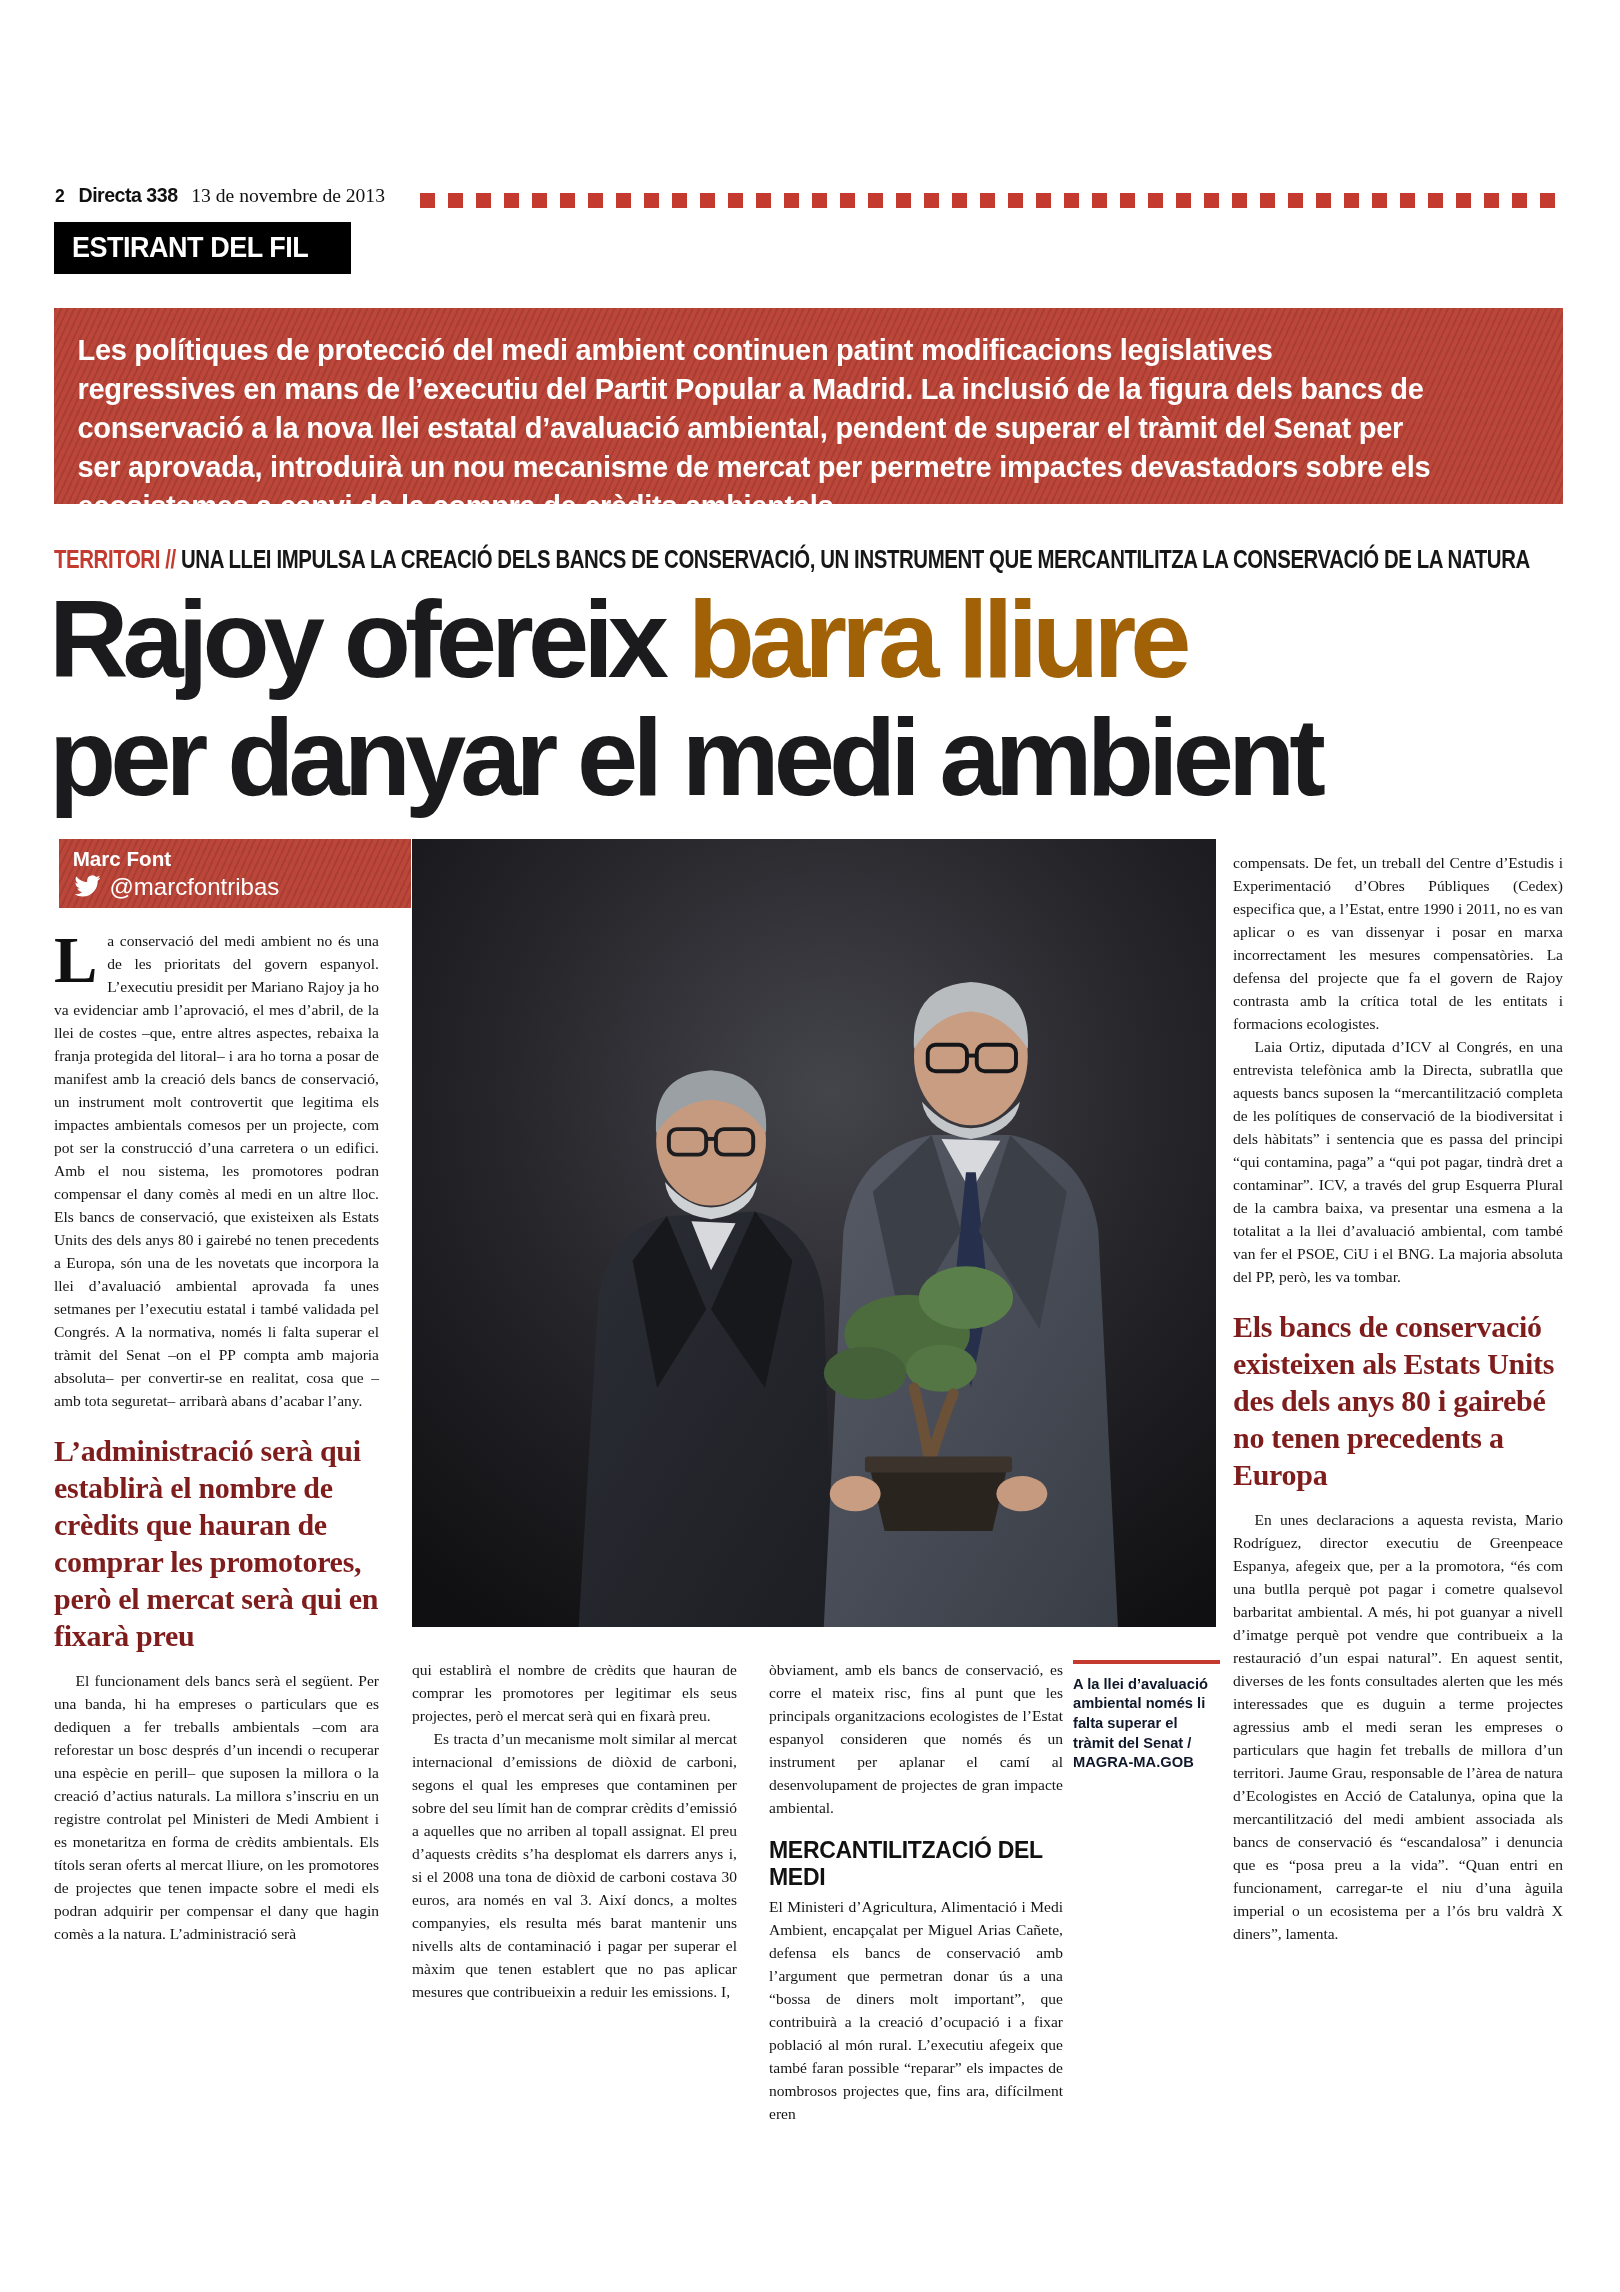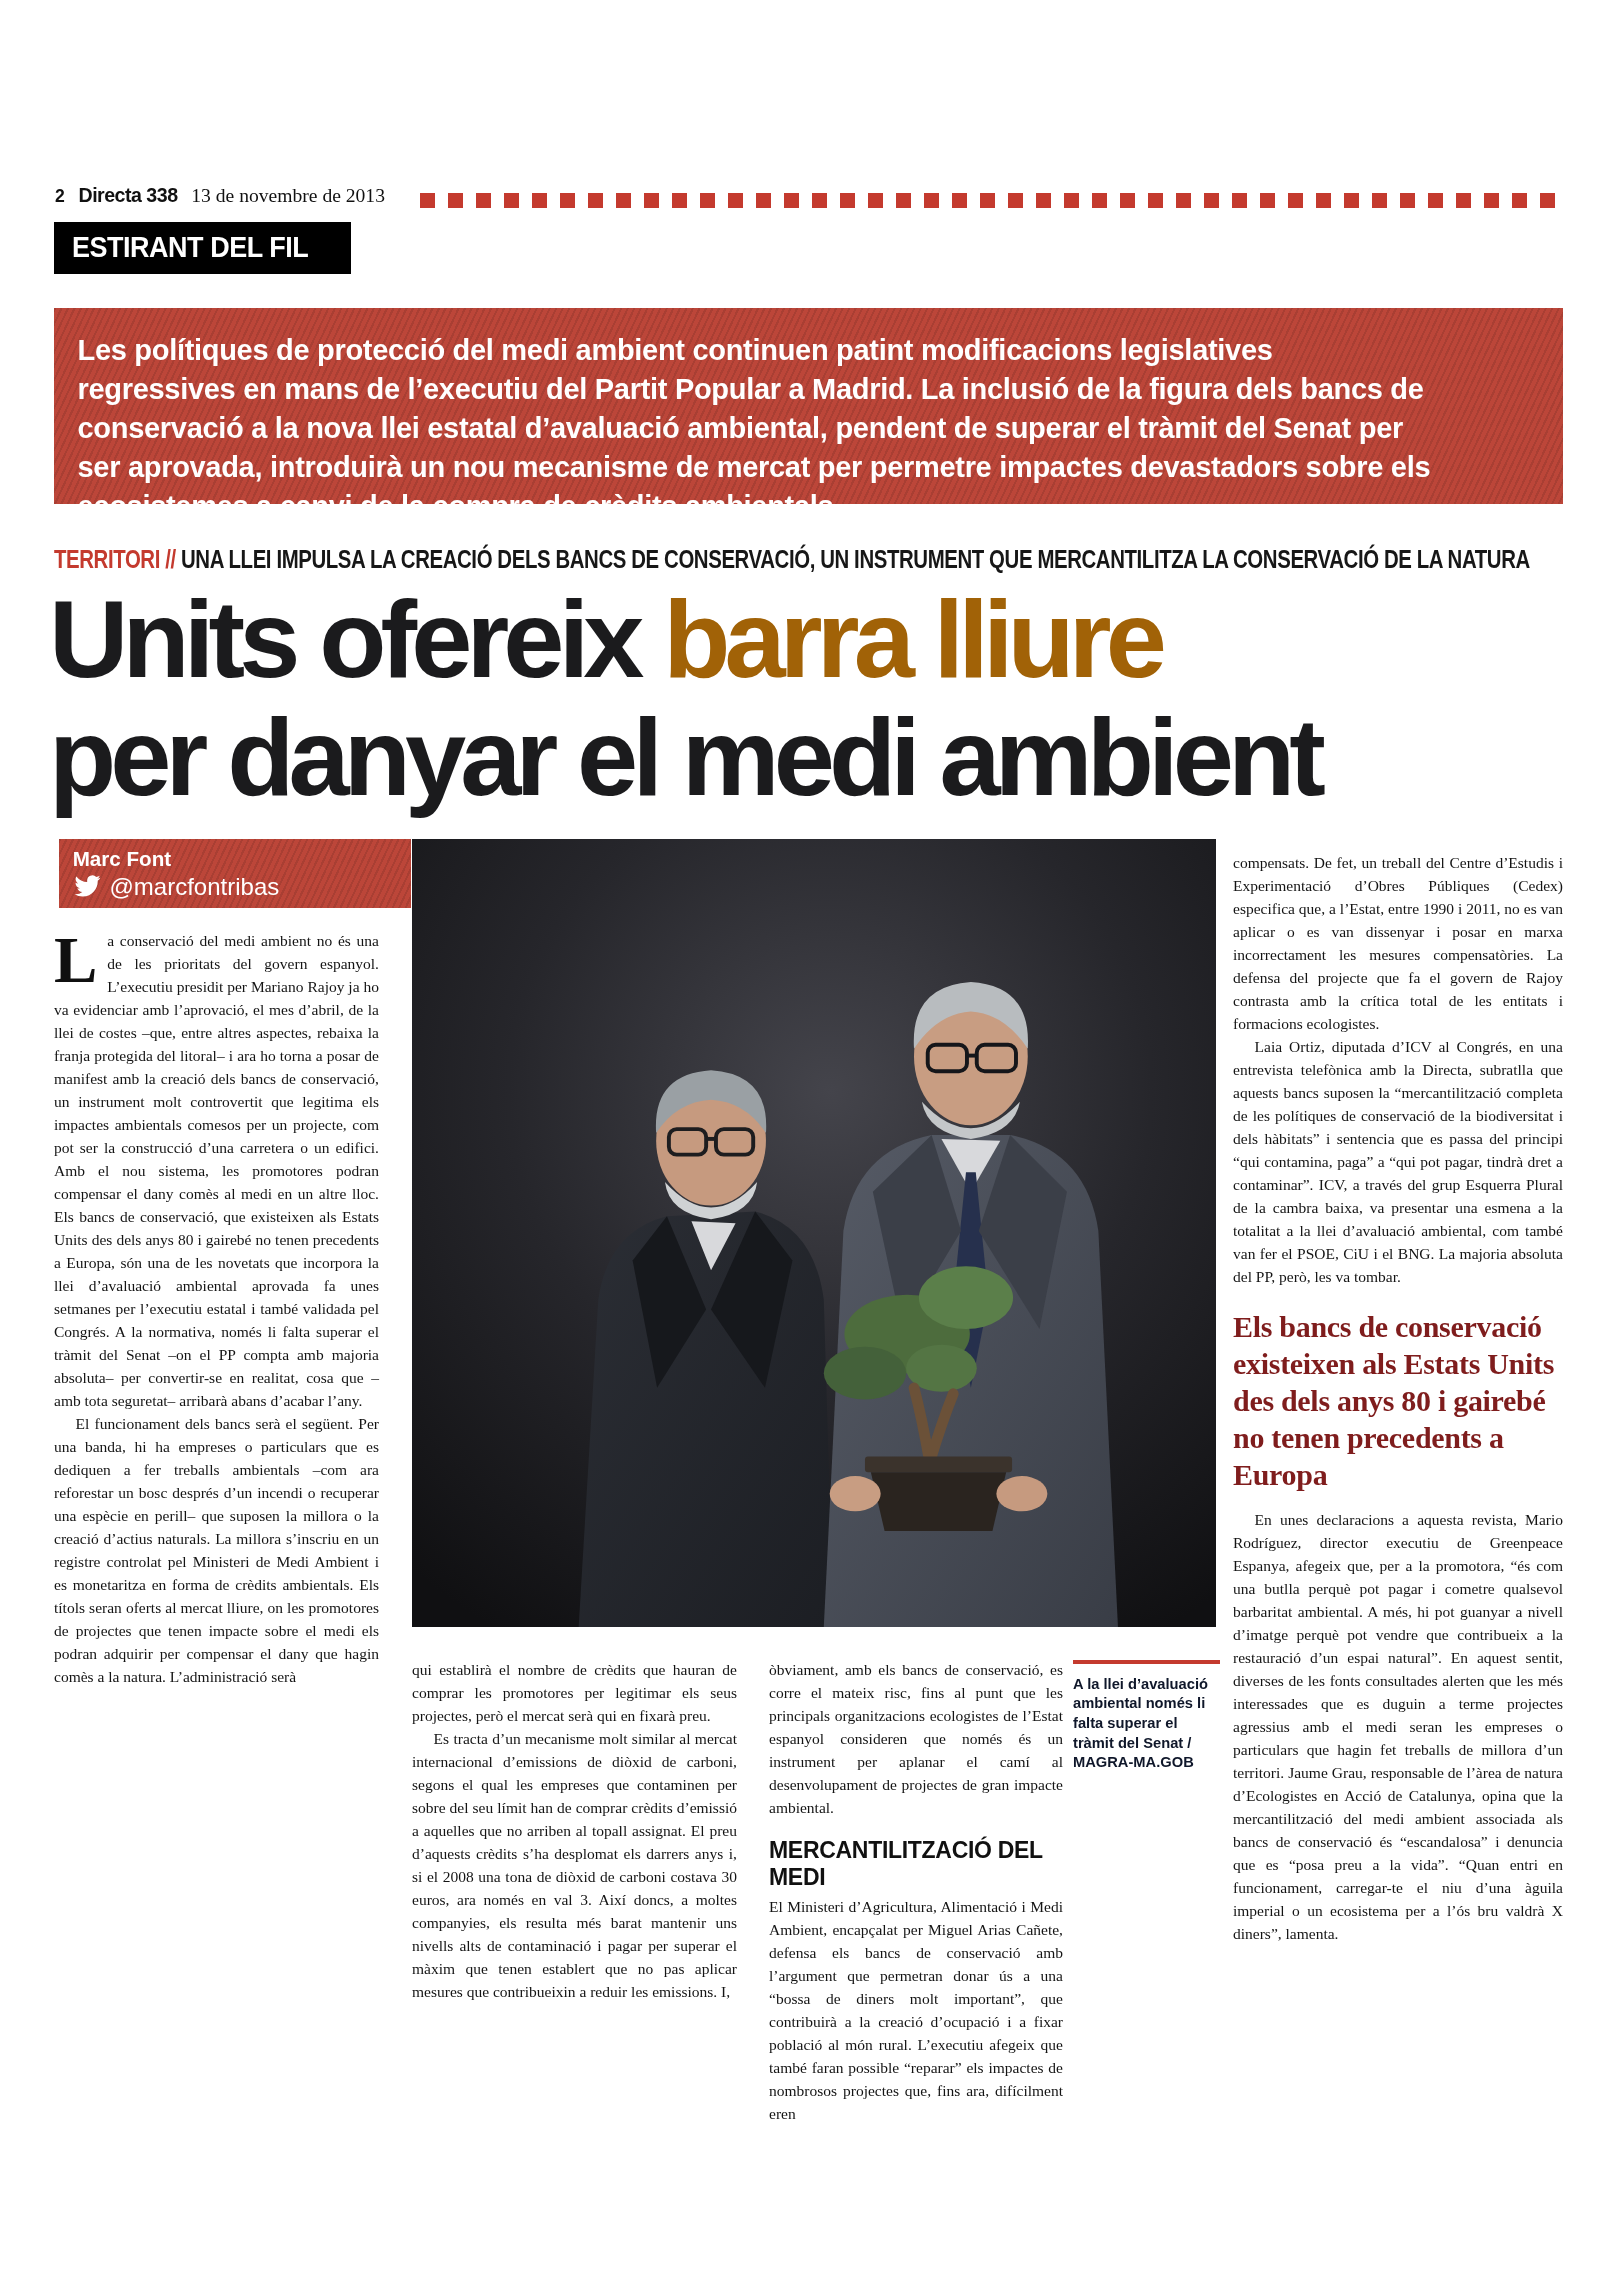--- a/index.html
+++ b/index.html
@@ -84,21 +84,21 @@
 
   <div class="standfirst">Les polítiques de protecció del medi ambient continuen patint modificacions legislatives regressives en mans de l’executiu del Partit Popular a Madrid. La inclusió de la figura dels bancs de conservació a la nova llei estatal d’avaluació ambiental, pendent de superar el tràmit del Senat per ser aprovada, introduirà un nou mecanisme de mercat per permetre impactes devastadors sobre els ecosistemes a canvi de la compra de crèdits ambientals.</div>
 
   <div class="kicker">
     <span class="inner">
       <span class="ksec">TERRITORI // </span><span class="ktxt">UNA LLEI IMPULSA LA CREACIÓ DELS BANCS DE CONSERVACIÓ, UN INSTRUMENT QUE MERCANTILITZA LA CONSERVACIÓ DE LA NATURA</span>
     </span>
   </div>
 
   <div class="headline">
-    <div><span>Units ofereix </span><span class="hl-red">barra lliure</span></div>
+    <div><span>Rajoy ofereix </span><span class="hl-red">barra lliure</span></div>
     <div>per danyar el medi ambient</div>
   </div>
 
   <div class="byline-box">
     <div class="author">Marc Font</div>
     <div class="tw">
       <span>
         <svg width="29" height="23.5" viewBox="0 0 24 20">
             <path fill="#ffffff" d="M23 2.4c-.8.4-1.7.6-2.6.8A4.6 4.6 0 0 0 22.4.6c-.9.5-1.9.9-2.9 1.1A4.5 4.5 0 0 0 11.7 5c0 .4 0 .7.1 1A12.8 12.8 0 0 1 2.5 1.2a4.5 4.5 0 0 0 1.4 6A4.4 4.4 0 0 1 1.8 6.7v.1c0 2.2 1.6 4 3.6 4.4-.4.1-.8.2-1.2.2l-.8-.1a4.5 4.5 0 0 0 4.2 3.1A9 9 0 0 1 1 16.3a12.7 12.7 0 0 0 6.9 2c8.3 0 12.8-6.9 12.8-12.8v-.6c.9-.6 1.6-1.4 2.3-2.5z"></path>
           </svg>
@@ -164,20 +164,21 @@
         <ellipse cx="452" cy="668" rx="26" ry="18" fill="#c89d82"></ellipse>
         <ellipse cx="622" cy="668" rx="26" ry="18" fill="#c69a7f"></ellipse>
       </g>
     </svg>
   </div>
 
   <div class="caption">A la llei d’avaluació ambiental només li falta superar el tràmit del Senat / MAGRA-MA.GOB</div>
 
   <div class="col col-1">
     <p class="body-p"><span class="drop-cap">L</span><span>a conservació del medi ambient no és una de les prioritats del govern espanyol. L’executiu presidit per Mariano Rajoy ja ho va evidenciar amb l’aprovació, el mes d’abril, de la llei de costes –que, entre altres aspectes, rebaixa la franja protegida del litoral– i ara ho torna a posar de manifest amb la creació dels bancs de conservació, un instrument molt controvertit que legitima els impactes ambientals comesos per un projecte, com pot ser la construcció d’una carretera o un edifici. Amb el nou sistema, les promotores podran compensar el dany comès al medi en un altre lloc. Els bancs de conservació, que existeixen als Estats Units des dels anys 80 i gairebé no tenen precedents a Europa, són una de les novetats que incorpora la llei d’avaluació ambiental aprovada fa unes setmanes per l’executiu estatal i també validada pel Congrés. A la normativa, només li falta superar el tràmit del Senat –on el PP compta amb majoria absoluta– per convertir-se en realitat, cosa que –amb tota seguretat– arribarà abans d’acabar l’any.</span></p>
+    <div class="pull-quote">L’administració serà qui establirà el nombre de crèdits que hauran de comprar les promotores, però el mercat serà qui en fixarà preu</div>
     <p class="body-p ind">El funcionament dels bancs serà el següent. Per una banda, hi ha empreses o particulars que es dediquen a fer treballs ambientals –com ara reforestar un bosc després d’un incendi o recuperar una espècie en perill– que suposen la millora o la creació d’actius naturals. La millora s’inscriu en un registre controlat pel Ministeri de Medi Ambient i es monetaritza en forma de crèdits ambientals. Els títols seran oferts al mercat lliure, on les promotores de projectes que tenen impacte sobre el medi els podran adquirir per compensar el dany que hagin comès a la natura. L’administració serà</p>
   </div>
 
   <div class="col col-2">
     <p class="body-p">qui establirà el nombre de crèdits que hauran de comprar les promotores per legitimar els seus projectes, però el mercat serà qui en fixarà preu.</p>
     <p class="body-p ind">Es tracta d’un mecanisme molt similar al mercat internacional d’emissions de diòxid de carboni, segons el qual les empreses que contaminen per sobre del seu límit han de comprar crèdits d’emissió a aquelles que no arriben al topall assignat. El preu d’aquests crèdits s’ha desplomat els darrers anys i, si el 2008 una tona de diòxid de carboni costava 30 euros, ara només en val 3. Així doncs, a moltes companyies, els resulta més barat mantenir uns nivells alts de contaminació i pagar per superar el màxim que tenen establert que no pas aplicar mesures que contribueixin a reduir les emissions. I,</p>
   </div>
 
   <div class="col col-3">
     <p class="body-p">òbviament, amb els bancs de conservació, es corre el mateix risc, fins al punt que les principals organitzacions ecologistes de l’Estat espanyol consideren que només és un instrument per aplanar el camí al desenvolupament de projectes de gran impacte ambiental.</p>

